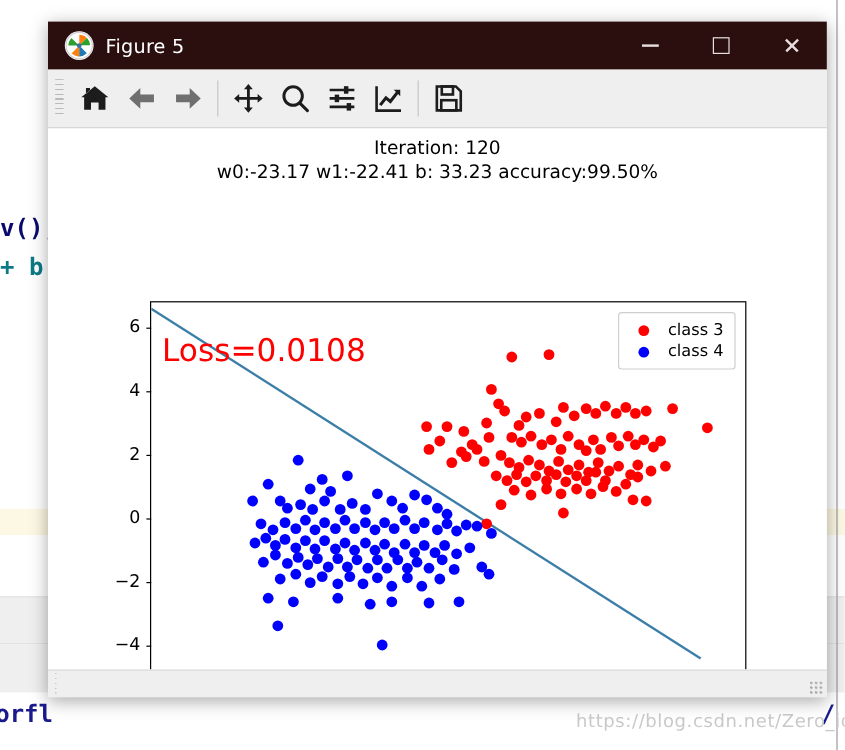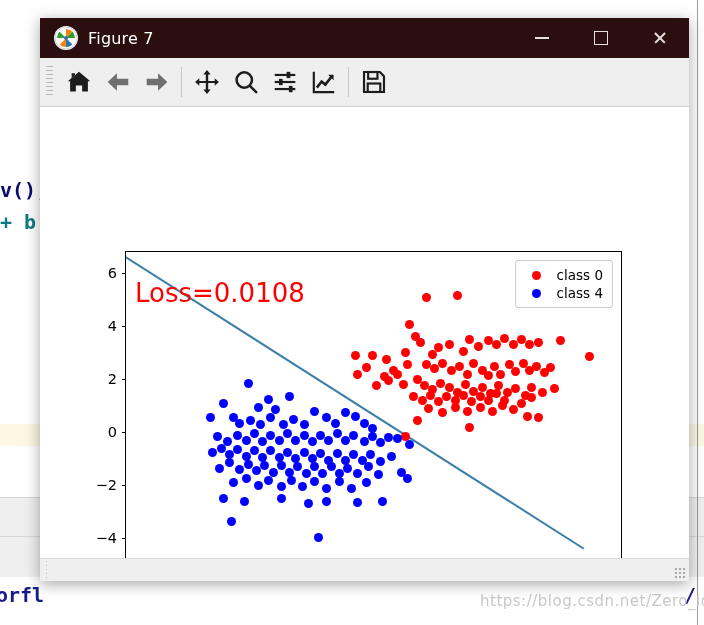--- a/index.html
+++ b/index.html
@@ -157,21 +157,21 @@
           <path d="M0 0 L9 0 A9 9 0 0 1 6.4 6.4 Z" fill="#ffffff"></path>
           <path d="M0 0 L6.4 6.4 A9 9 0 0 1 0 9 Z" fill="#1f77b4"></path>
           <path d="M0 0 L0 9 A9 9 0 0 1 -6.4 6.4 Z" fill="#ff7f0e"></path>
           <path d="M0 0 L-6.4 6.4 A9 9 0 0 1 -9 0 Z" fill="#ffffff"></path>
           <path d="M0 0 L-9 0 A9 9 0 0 1 -6.4 -6.4 Z" fill="#2ca02c"></path>
           <path d="M0 0 L-6.4 -6.4 A9 9 0 0 1 0 -9 Z" fill="#ffffff"></path>
           <circle cx="0" cy="0" r="2" fill="#3b6ea5"></circle>
         </g>
       </svg>
     </span>
-    <span id="wintitle">Figure 7</span>
+    <span id="wintitle">Figure 5</span>
     <span id="winbtns">
       <span class="wb">
           <i class="glyph-min"></i>
         </span>
       <span class="wb">
           <i class="glyph-max"></i>
         </span>
       <span class="wb close">
           <i class="glyph-close"></i>
         </span>
@@ -239,20 +239,24 @@
       <svg width="26" height="26" viewBox="0 0 24 24" fill="none" stroke="#1c1c1c" stroke-width="2">
         <path d="M2.8 2.8 h14.6 L21.2 6.6 V21.2 H2.8 Z"></path>
         <rect x="6.6" y="2.8" width="8.6" height="6.2"></rect>
         <rect x="6.2" y="13.4" width="11.6" height="7.8"></rect>
       </svg>
     </span>
   </div>
 
   <div id="canvas">
 
+    <div id="figtitle">
+      <div>Iteration: 120</div>
+      <div>w0:-23.17 w1:-22.41 b: 33.23 accuracy:99.50%</div>
+    </div>
 
     <div id="axes">
       <svg id="boundary" viewBox="0 0 497 366" preserveAspectRatio="none">
           <line x1="0" y1="5.304347826086996" x2="459.7250000000001" y2="298.3695652173913" stroke="#3b7ea8" stroke-width="2"></line>
         </svg>
       <div id="points">
           <div class="pt c0" style="left: 300.271px; top: 45.087px;"></div>
           <div class="pt c0" style="left: 331.333px; top: 43.7609px;"></div>
           <div class="pt c0" style="left: 283.704px; top: 72.9348px;"></div>
           <div class="pt c0" style="left: 289.088px; top: 84.8696px;"></div>
@@ -471,21 +475,21 @@
           <div class="ticklabel-y" style="top: 74.2609px; right: 504px;">4</div>
           <div class="tick-y" style="top: 21.2174px;"></div>
           <div class="ticklabel-y" style="top: 21.2174px; right: 504px;">6</div>
         </div>
 
       <div id="lossann">Loss=0.0108</div>
 
       <div id="legend">
         <div class="lrow">
           <span class="ldot" style="background:#ff0000"></span>
-          <span class="llab">class 0</span>
+          <span class="llab">class 3</span>
         </div>
         <div class="lrow">
           <span class="ldot" style="background:#0000ff"></span>
           <span class="llab">class 4</span>
         </div>
       </div>
     </div>
   </div>
 
   <div id="statusbar">

